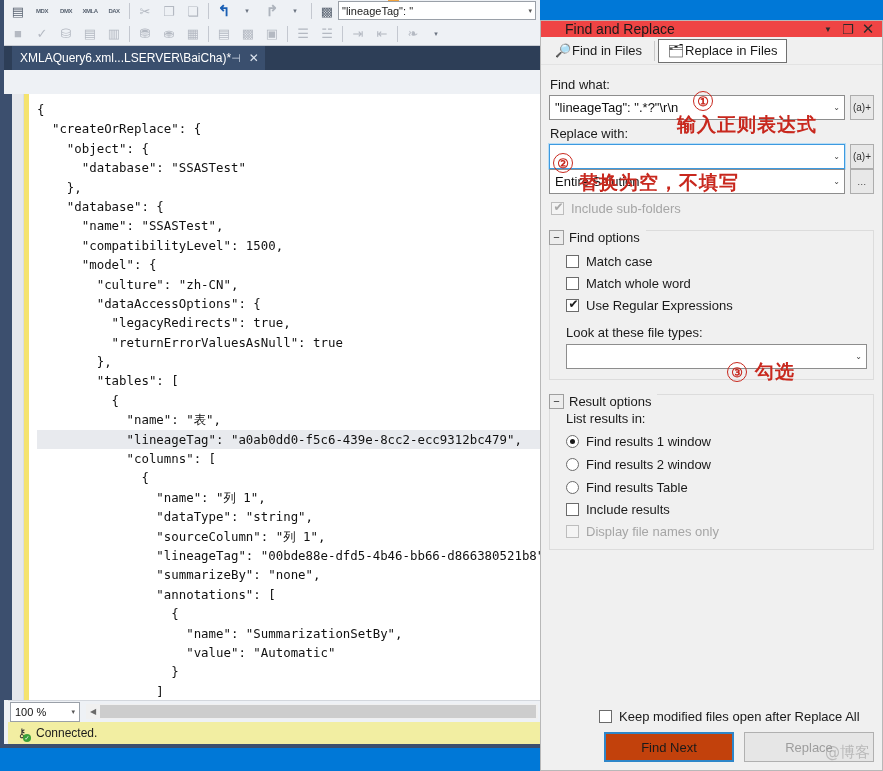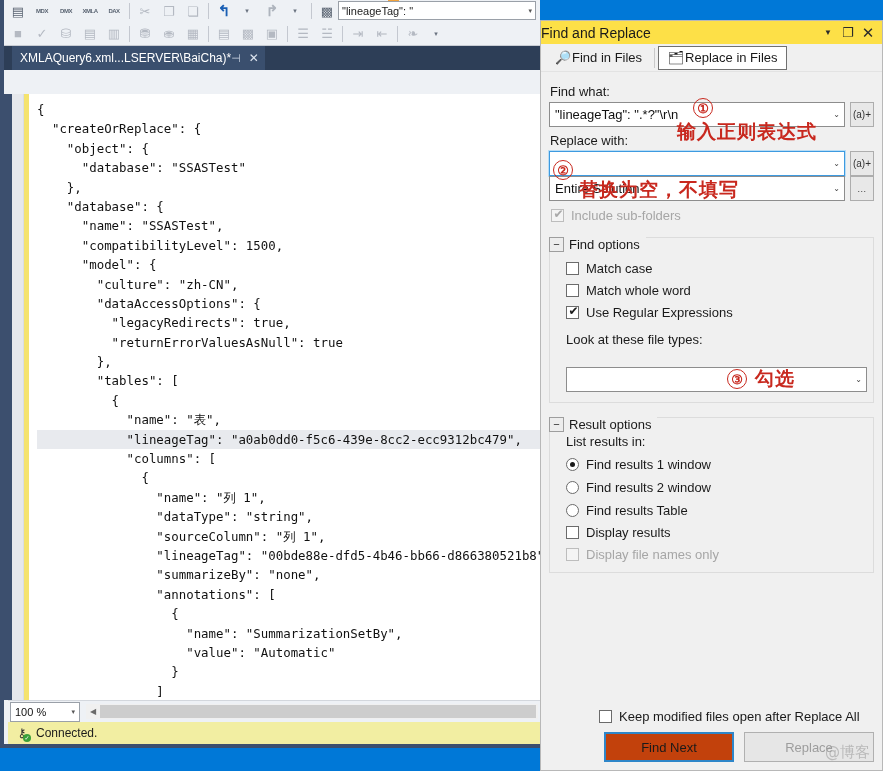--- a/index.html
+++ b/index.html
@@ -128,22 +128,22 @@
     line-height:8px; text-align:center;
   }
 
   
   #far {
     position:absolute; left:540px; top:20px; width:343px; height:751px;
     background:#f0f0f0; border:1px solid #b8b8b8;
     display:flex; flex-direction:column;
   }
   #far-title {
-    height:23px; background:#fde047; display:flex; align-items:center;
-    padding:0 4px 0 0; flex:none;
+    height:16px; background:#ef4444; display:flex; align-items:center;
+    padding:0 4px 0 24px; flex:none;
   }
   #far-title .t { flex:1; font-size:14px; color:#1a1a1a; }
   #far-title .tb {
     width:20px; height:20px; display:flex; align-items:center;
     justify-content:center; color:#2b2b2b;
   }
   #far-title .chev { font-size:8px; }
   #far-title .sq { font-size:13px; }
   #far-title .x  { font-size:15px; }
 
@@ -466,21 +466,21 @@
           <span class="chk-lbl">Match case</span>
         </div>
         <div class="chk-row">
           <span class="chk"></span>
           <span class="chk-lbl">Match whole word</span>
         </div>
         <div class="chk-row">
           <span class="chk checked"></span>
           <span class="chk-lbl">Use Regular Expressions</span>
         </div>
-        <div class="fieldlabel" style="margin:12px 0 20px 10px;">Look at these file types:</div>
+        <div class="fieldlabel" style="margin:12px 0 4px 10px;">Look at these file types:</div>
         <div class="comborow" style="margin-left:10px;">
           <div class="combo">
             <span class="val"></span>
             <span class="cchev">⌄</span>
           </div>
         </div>
       </div>
     </div>
 
     <div class="group">
@@ -497,21 +497,21 @@
         <div class="rad-row">
           <span class="rad"></span>
           <span class="chk-lbl">Find results 2 window</span>
         </div>
         <div class="rad-row">
           <span class="rad"></span>
           <span class="chk-lbl">Find results Table</span>
         </div>
         <div class="chk-row">
           <span class="chk"></span>
-          <span class="chk-lbl">Display results</span>
+          <span class="chk-lbl">Include results</span>
         </div>
         <div class="chk-row">
           <span class="chk disabled"></span>
           <span class="chk-lbl disabled">Display file names only</span>
         </div>
       </div>
     </div>
 
     <div class="anno circnum" style="left:152px; top:26px;">①</div>
     <div class="anno anno-cn" style="left:136px; top:47px;">输入正则表达式</div>

